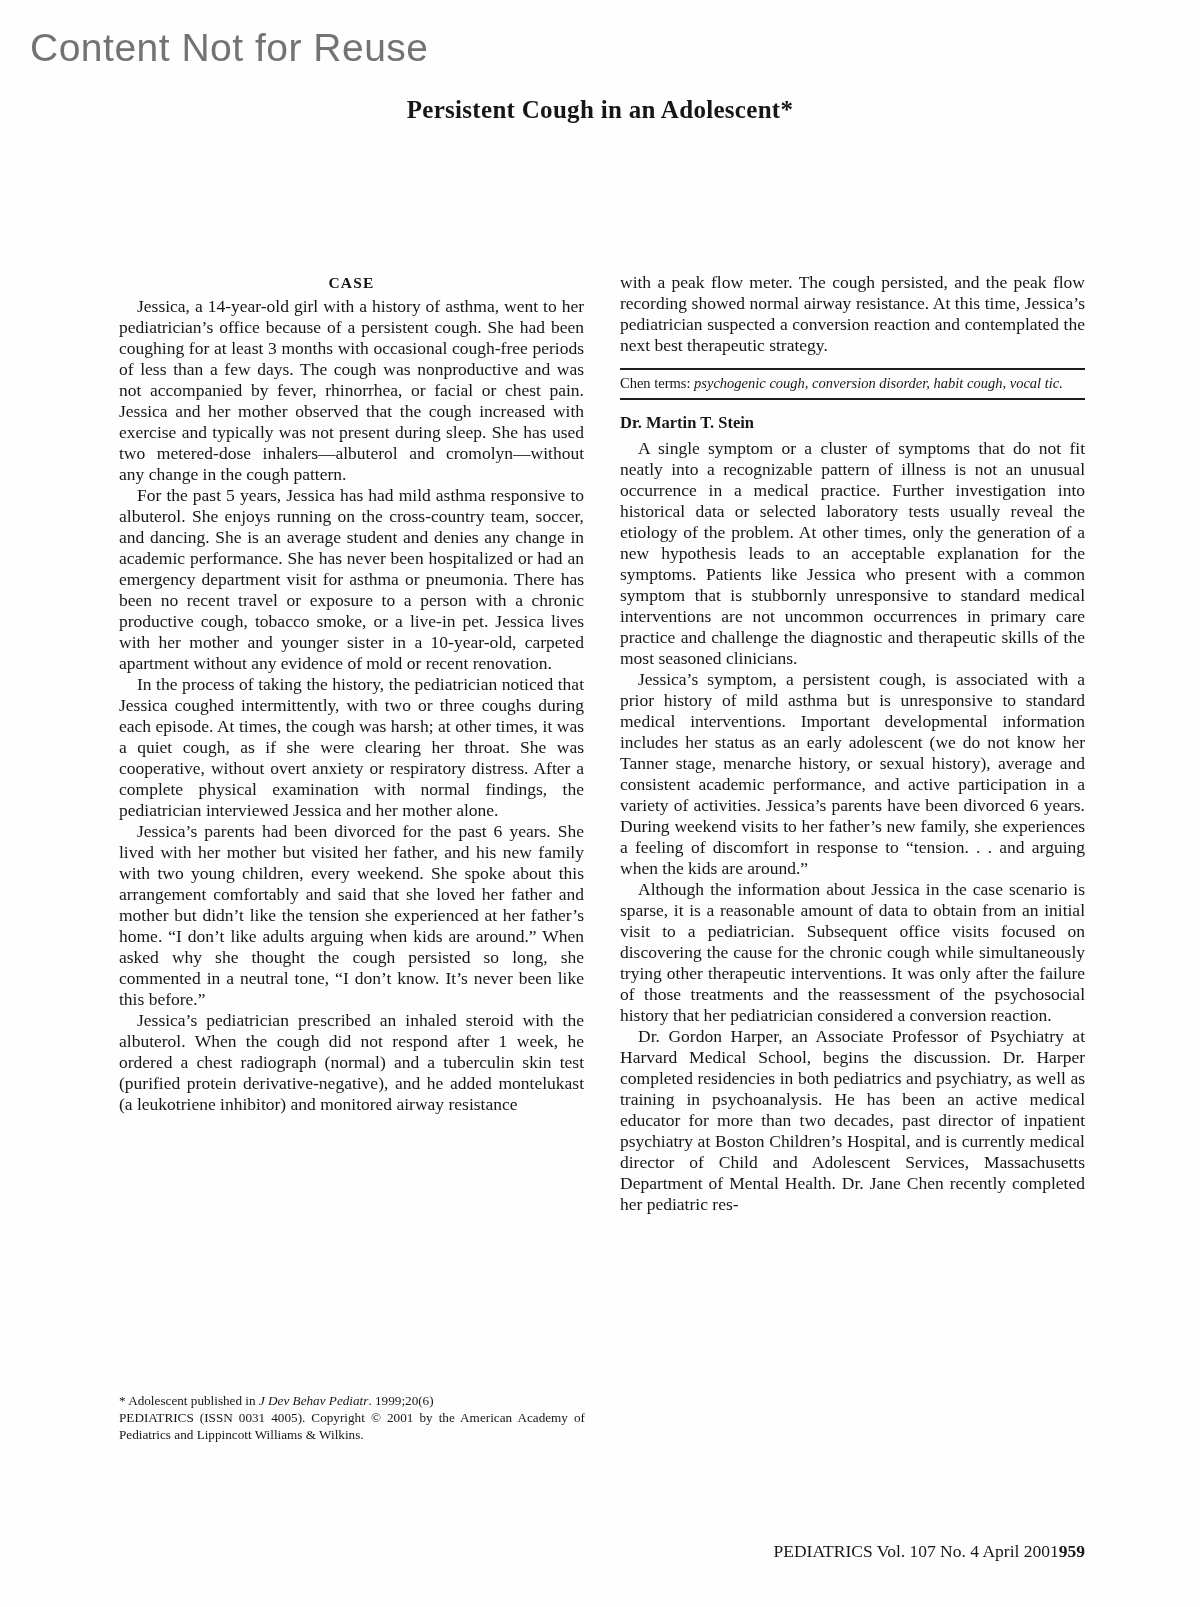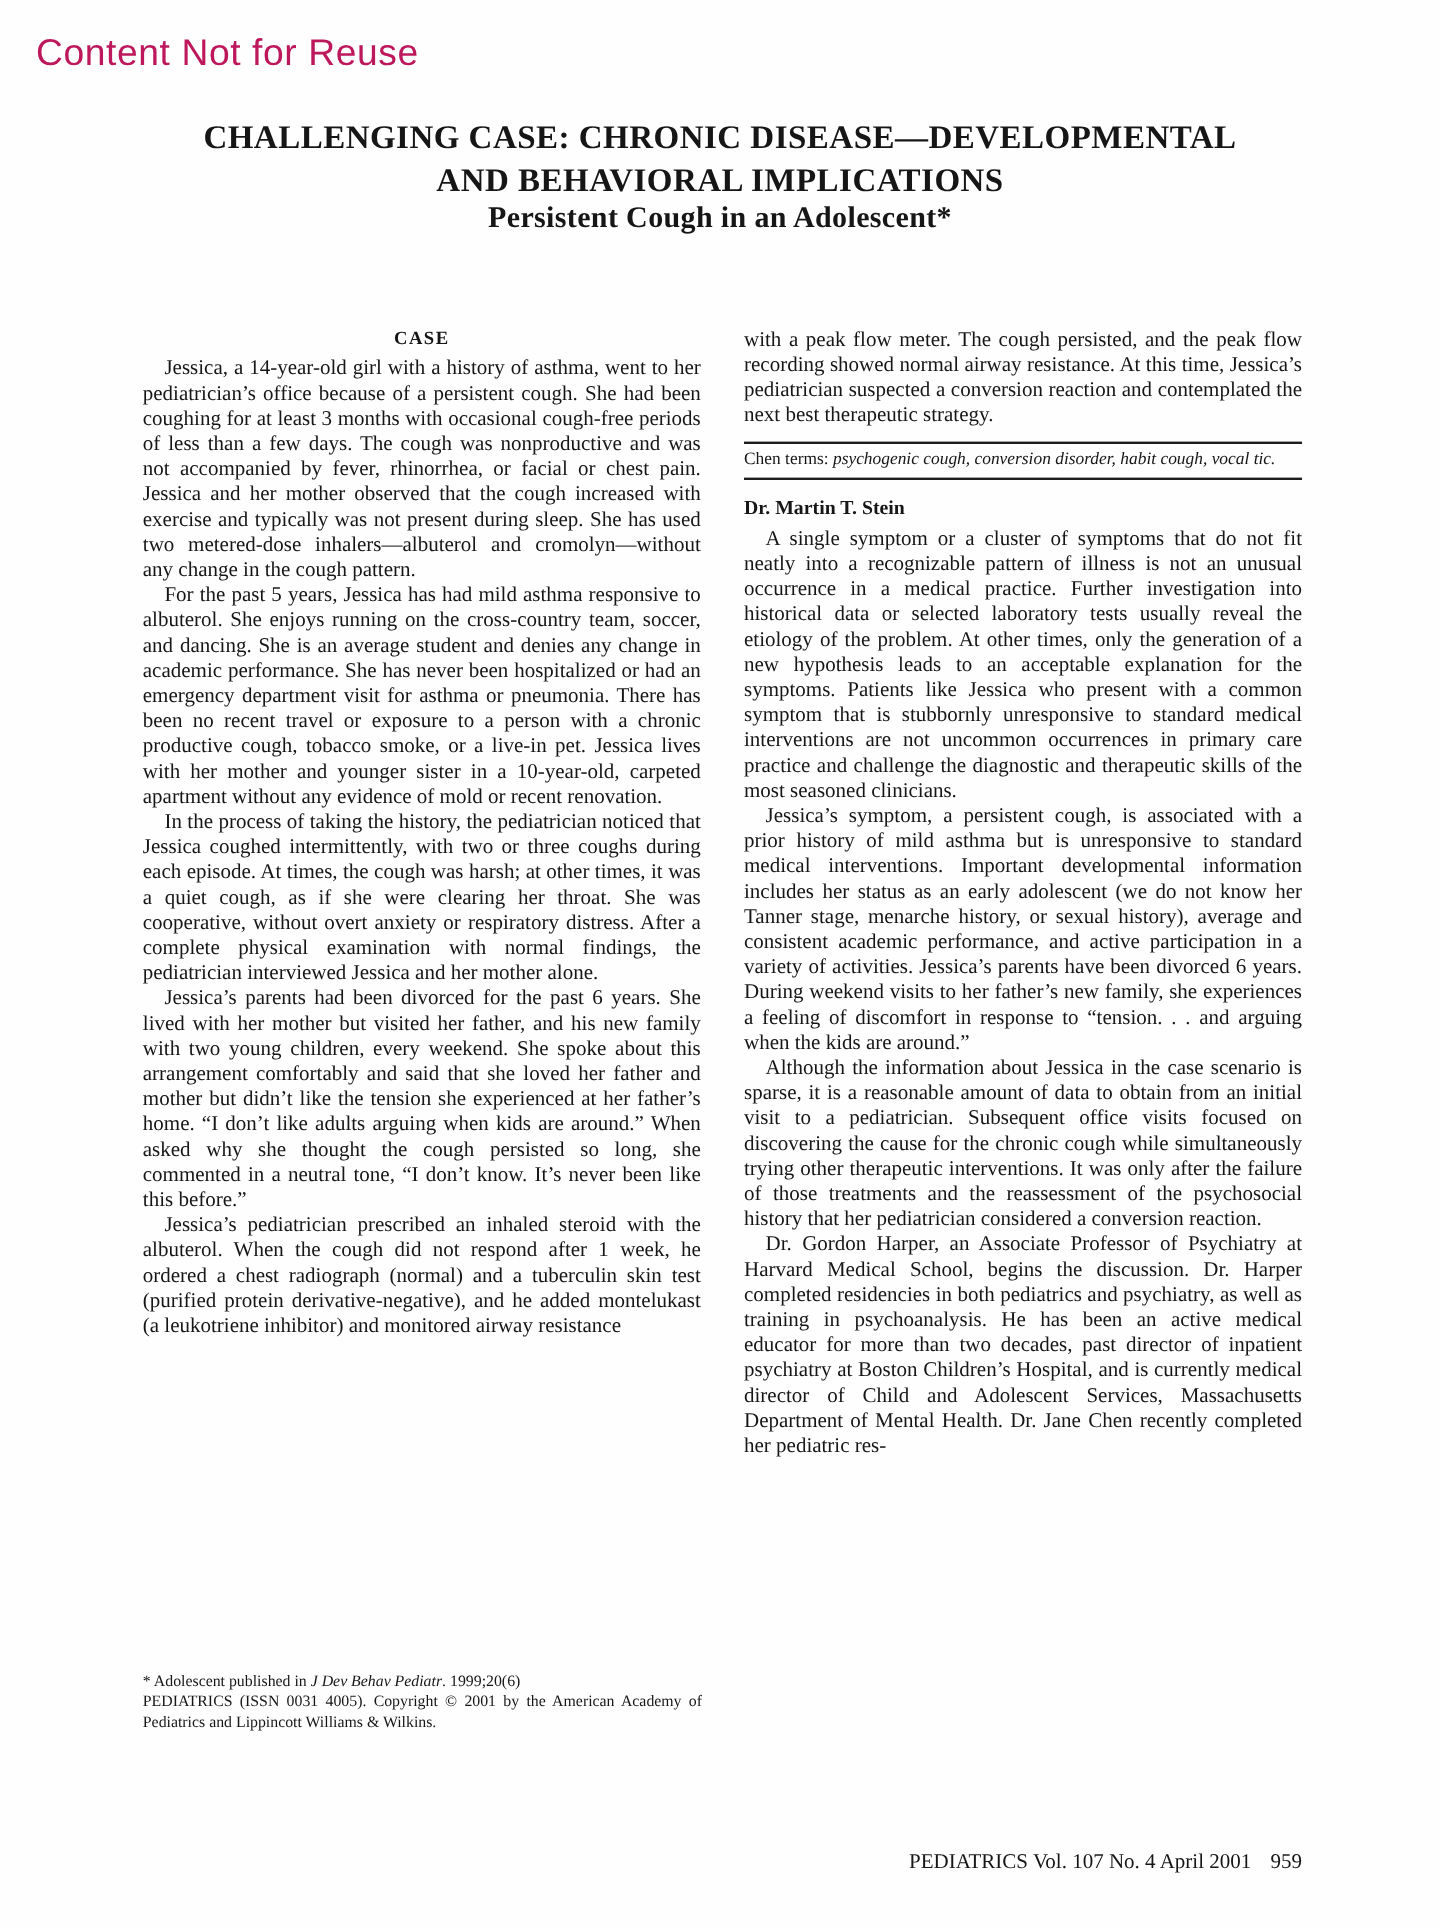--- a/index.html
+++ b/index.html
@@ -12,22 +12,22 @@
     background: #fefefe;
     font-family: "Liberation Serif", "DejaVu Serif", serif;
     color: #161616;
     overflow: hidden;
   }
   .watermark {
     position: absolute;
     top: 26px;
     left: 30px;
     font-family: "Liberation Sans", "DejaVu Sans", sans-serif;
-    font-size: 31px;
-    color: #be185d;
+    font-size: 39px;
+    color: #737373;
     letter-spacing: 0.5px;
   }
   .header {
     position: absolute;
     top: 96px;
     left: 0;
     width: 100%;
     text-align: center;
   }
   .title {
@@ -93,34 +93,30 @@
     text-align: justify;
   }
   .fn-journal { font-style: italic; }
   .page-footer {
     position: absolute;
     top: 1541px;
     right: 115px;
     font-size: 17.5px;
     text-align: right;
   }
-  .page-num { font-weight: normal; margin-left: 16px; }
+  .page-num { font-weight: bold; }
 </style>
 </head>
 <body>
 
 <div class="page">
 
   <div class="watermark">Content Not for Reuse</div>
 
   <header class="header">
-    <h1 class="title">
-        <span class="title-line">CHALLENGING CASE: CHRONIC DISEASE—DEVELOPMENTAL</span>
-        <span class="title-line">AND BEHAVIORAL IMPLICATIONS</span>
-      </h1>
     <h2 class="subtitle">Persistent Cough in an Adolescent*</h2>
   </header>
 
   <main class="columns">
 
     <section class="column">
       <h3 class="case-heading">CASE</h3>
       <p class="body-par indent">Jessica, a 14-year-old girl with a history of asthma, went to her pediatrician’s office because of a persistent cough. She had been coughing for at least 3 months with occasional cough-free periods of less than a few days. The cough was nonproductive and was not accompanied by fever, rhinorrhea, or facial or chest pain. Jessica and her mother observed that the cough increased with exercise and typically was not present during sleep. She has used two metered-dose inhalers—albuterol and cromolyn—without any change in the cough pattern.</p>
       <p class="body-par indent">For the past 5 years, Jessica has had mild asthma responsive to albuterol. She enjoys running on the cross-country team, soccer, and dancing. She is an average student and denies any change in academic performance. She has never been hospitalized or had an emergency department visit for asthma or pneumonia. There has been no recent travel or exposure to a person with a chronic productive cough, tobacco smoke, or a live-in pet. Jessica lives with her mother and younger sister in a 10-year-old, carpeted apartment without any evidence of mold or recent renovation.</p>
       <p class="body-par indent">In the process of taking the history, the pediatrician noticed that Jessica coughed intermittently, with two or three coughs during each episode. At times, the cough was harsh; at other times, it was a quiet cough, as if she were clearing her throat. She was cooperative, without overt anxiety or respiratory distress. After a complete physical examination with normal findings, the pediatrician interviewed Jessica and her mother alone.</p>

